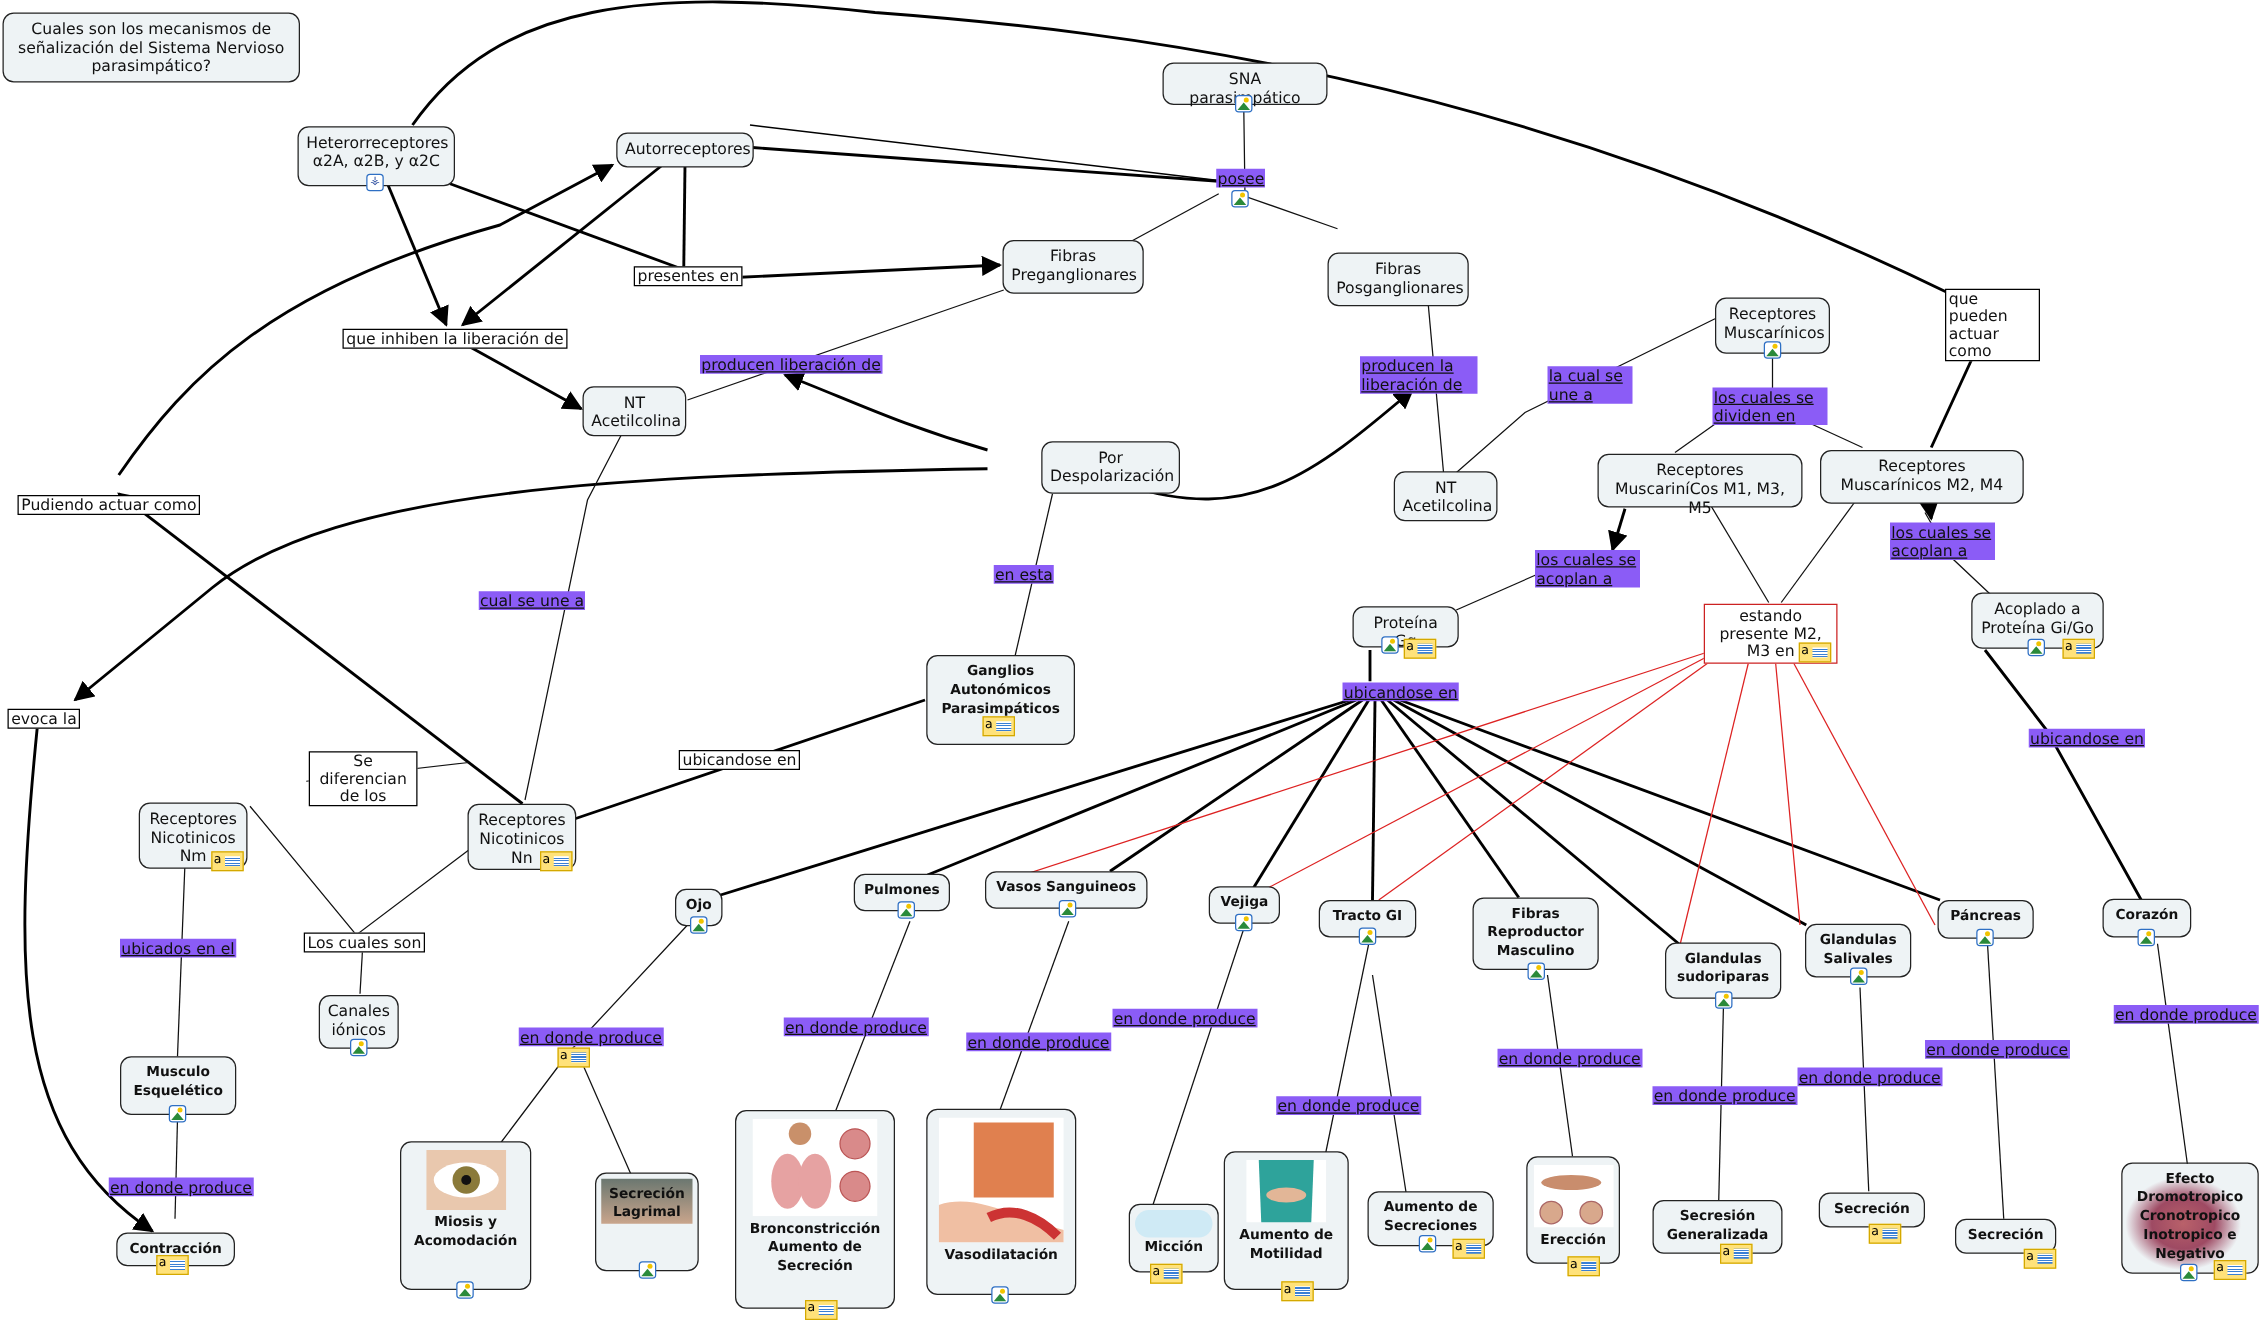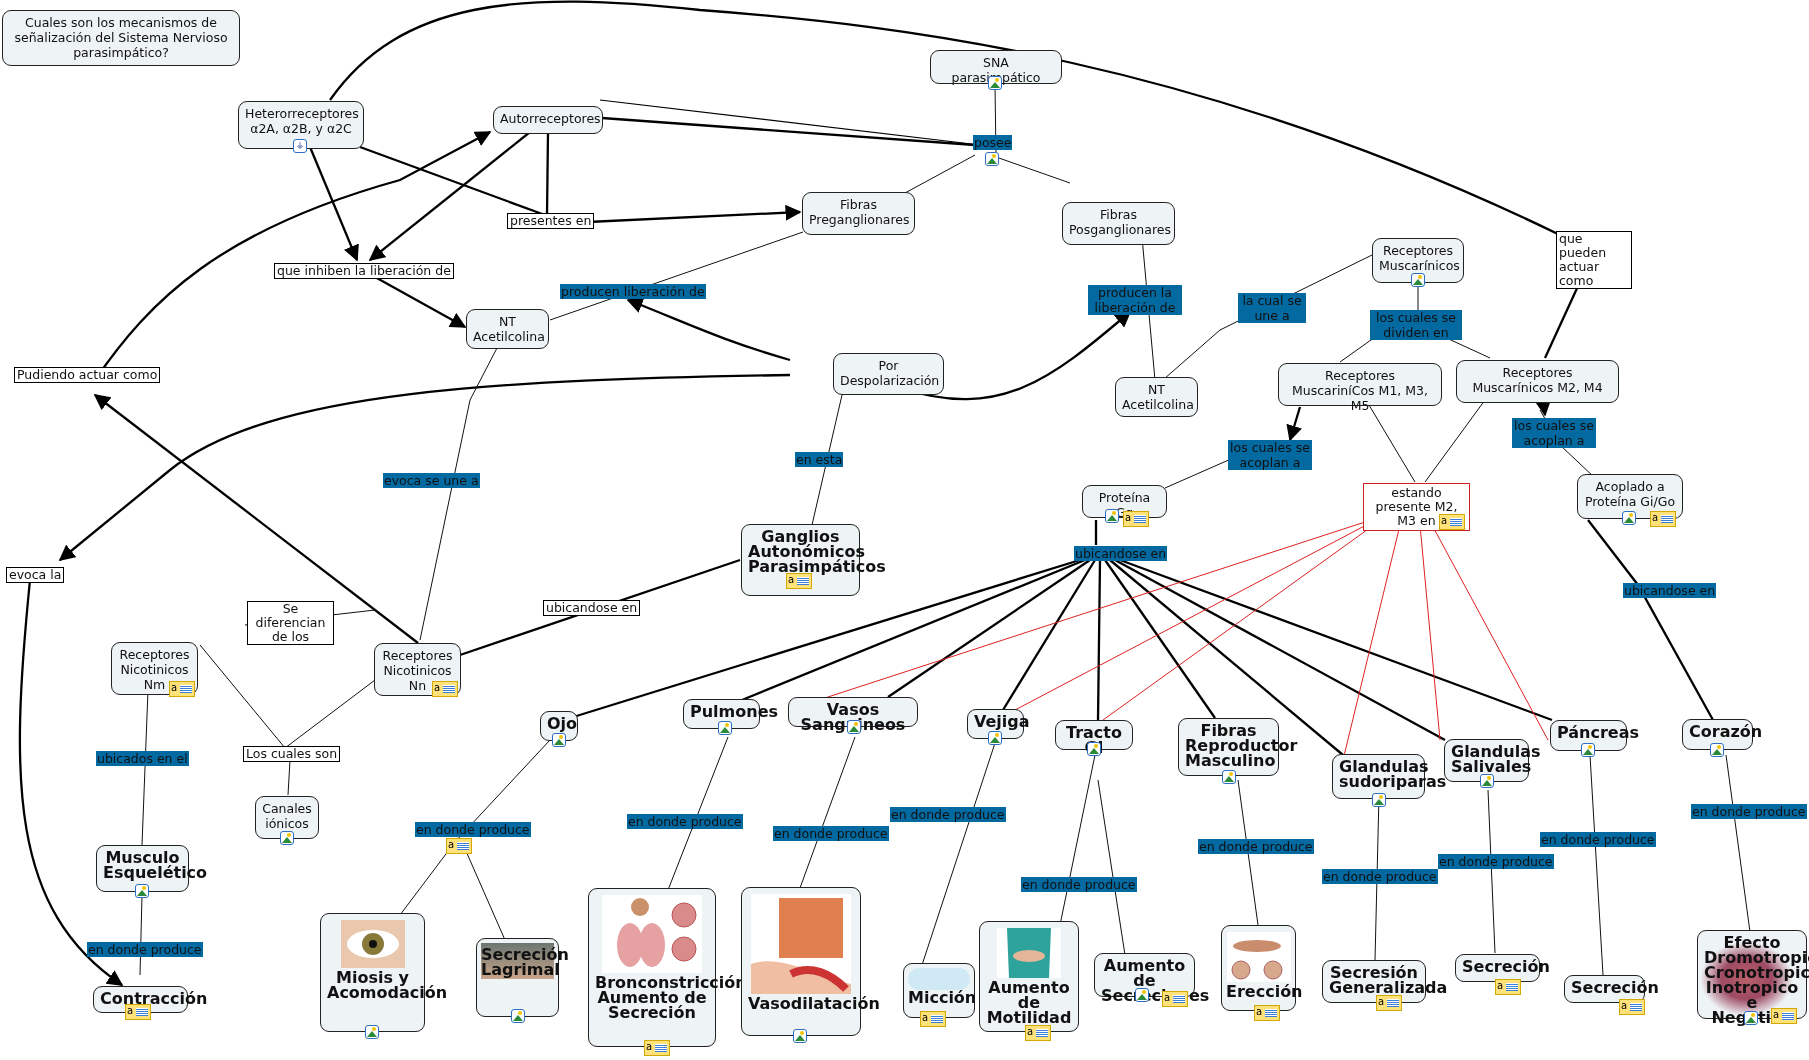--- a/index.html
+++ b/index.html
@@ -1,22 +1,22 @@
 <!DOCTYPE html>
 <html><head>
 <meta charset="utf-8">
 <style>
   html,body{margin:0;padding:0;background:#fff;}
   body{width:1809px;height:1060px;position:relative;overflow:hidden;font-family:"DejaVu Sans","Liberation Sans",sans-serif;}
   #links{position:absolute;left:0;top:0;width:1809px;height:1060px;}
   .node{position:absolute;background:#eef3f5;border:1.3px solid #222;border-radius:9px;text-align:center;font-size:12.5px;line-height:15px;color:#111;box-sizing:border-box;padding:4px 6px;}
-  .node.bold{font-weight:bold;font-size:16px;}
+  .node.bold{font-weight:bold;font-size:11px;}
   .node.box{background:#fff;border-radius:0;border:1px solid #000;padding:0 2px;line-height:14px;}
   .node.redbox{background:#fff;border-radius:0;border:1.3px solid #c22;padding:2px 2px;line-height:14px;}
-  .lbl{position:absolute;font-size:12.5px;line-height:15px;color:#111;text-align:center;background:#0369a1;padding:0 1px;white-space:nowrap;}
+  .lbl{position:absolute;font-size:12.5px;line-height:15px;color:#111;text-align:left;background:#8b5cf6;padding:0 1px;white-space:nowrap;text-decoration:underline;}
   .ic-img{position:absolute;width:14px;height:14px;border:1.5px solid #2e6fc4;border-radius:3px;background:#fff;box-sizing:border-box;overflow:hidden;}
   .ic-img::before{content:"";position:absolute;left:1px;bottom:1px;width:0;height:0;border-left:5px solid transparent;border-right:5px solid transparent;border-bottom:6px solid #2a8a3a;}
   .ic-img::after{content:"";position:absolute;right:2px;top:1px;width:4px;height:4px;border-radius:50%;background:#f2c400;}
   .ic-note{position:absolute;width:26px;height:16px;background:#ffe27a;border:1px solid #d4a800;box-sizing:border-box;font-size:10px;line-height:12px;text-align:left;padding-left:1px;color:#000;}
   .ic-note::after{content:"";position:absolute;right:2px;top:3px;width:12px;height:8px;background:repeating-linear-gradient(#fff 0,#fff 1px,#3a7fd5 1px,#3a7fd5 2px);}
   .ic-map{position:absolute;width:14px;height:14px;border:1.5px solid #2e6fc4;border-radius:3px;background:#fff;box-sizing:border-box;font-size:9px;line-height:11px;text-align:center;color:#2e4fa0;}
   .pic{display:block;margin:2px auto 2px;}
 </style>
 </head>
 <body>
@@ -245,22 +245,22 @@
 <span class="ic-img" style="left:985px;top:152px;"></span>
 <div class="lbl" style="left:560px;top:284px;"><span>producen liberación de</span></div>
 <div class="lbl" style="left:1088px;top:285px;width:92px;white-space:normal;"><span>producen la liberación de</span></div>
 <div class="lbl" style="left:1238px;top:293px;width:66px;white-space:normal;"><span>la cual se une a</span></div>
 <div class="lbl" style="left:1370px;top:310px;width:90px;white-space:normal;"><span>los cuales se dividen en</span></div>
 <div class="node box" style="left:1556px;top:231px;width:76px;text-align:left;"><span>que pueden actuar como</span></div>
 <div class="lbl" style="left:1228px;top:440px;width:82px;white-space:normal;"><span>los cuales se acoplan a</span></div>
 <div class="lbl" style="left:1512px;top:418px;width:82px;white-space:normal;"><span>los cuales se acoplan a</span></div>
 <div class="node redbox" style="left:1363px;top:483px;width:107px;"><span>estando presente M2, M3 en</span></div>
 <span class="ic-note" style="left:1439px;top:514px;">a</span>
-<div class="node box" style="left:14px;top:367px;"><span>Pudiendo actuar como</span></div>
-<div class="lbl" style="left:383px;top:473px;"><span>evoca se une a</span></div>
+<div class="node box" style="left:14px;top:396px;"><span>Pudiendo actuar como</span></div>
+<div class="lbl" style="left:383px;top:473px;"><span>cual se une a</span></div>
 <div class="lbl" style="left:795px;top:452px;"><span>en esta</span></div>
 <div class="node box" style="left:6px;top:567px;"><span>evoca la</span></div>
 <div class="node box" style="left:247px;top:601px;width:87px;"><span>Se diferencian de los</span></div>
 <div class="node box" style="left:543px;top:600px;"><span>ubicandose en</span></div>
 <div class="lbl" style="left:1074px;top:546px;"><span>ubicandose en</span></div>
 <div class="lbl" style="left:1623px;top:583px;"><span>ubicandose en</span></div>
 <div class="node box" style="left:243px;top:746px;"><span>Los cuales son</span></div>
 <div class="lbl" style="left:96px;top:751px;"><span>ubicados en el</span></div>
 <div class="lbl" style="left:87px;top:942px;"><span>en donde produce</span></div>
 <div class="lbl" style="left:415px;top:822px;"><span>en donde produce</span></div>

